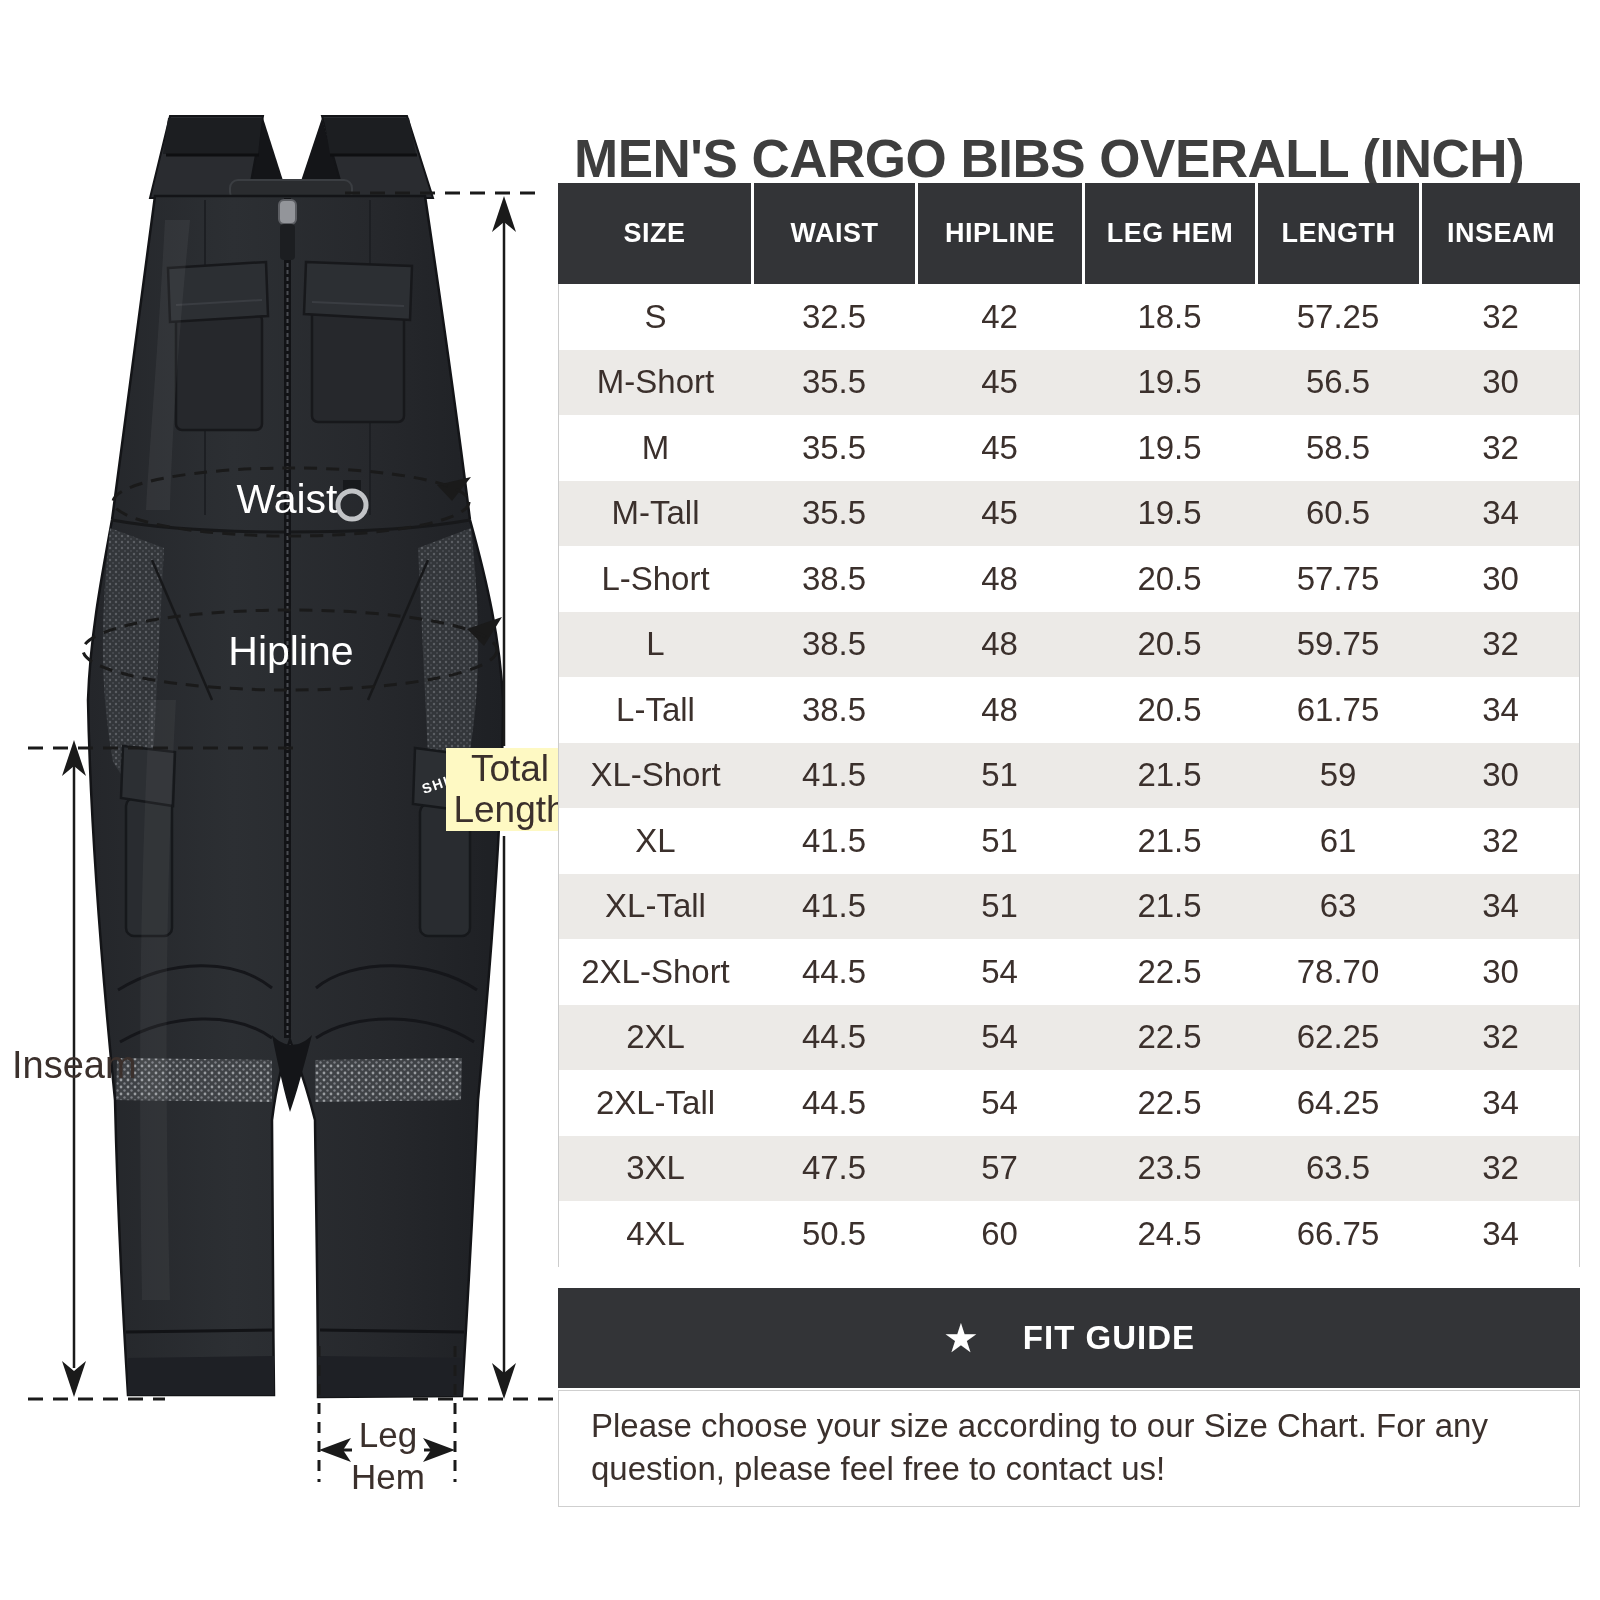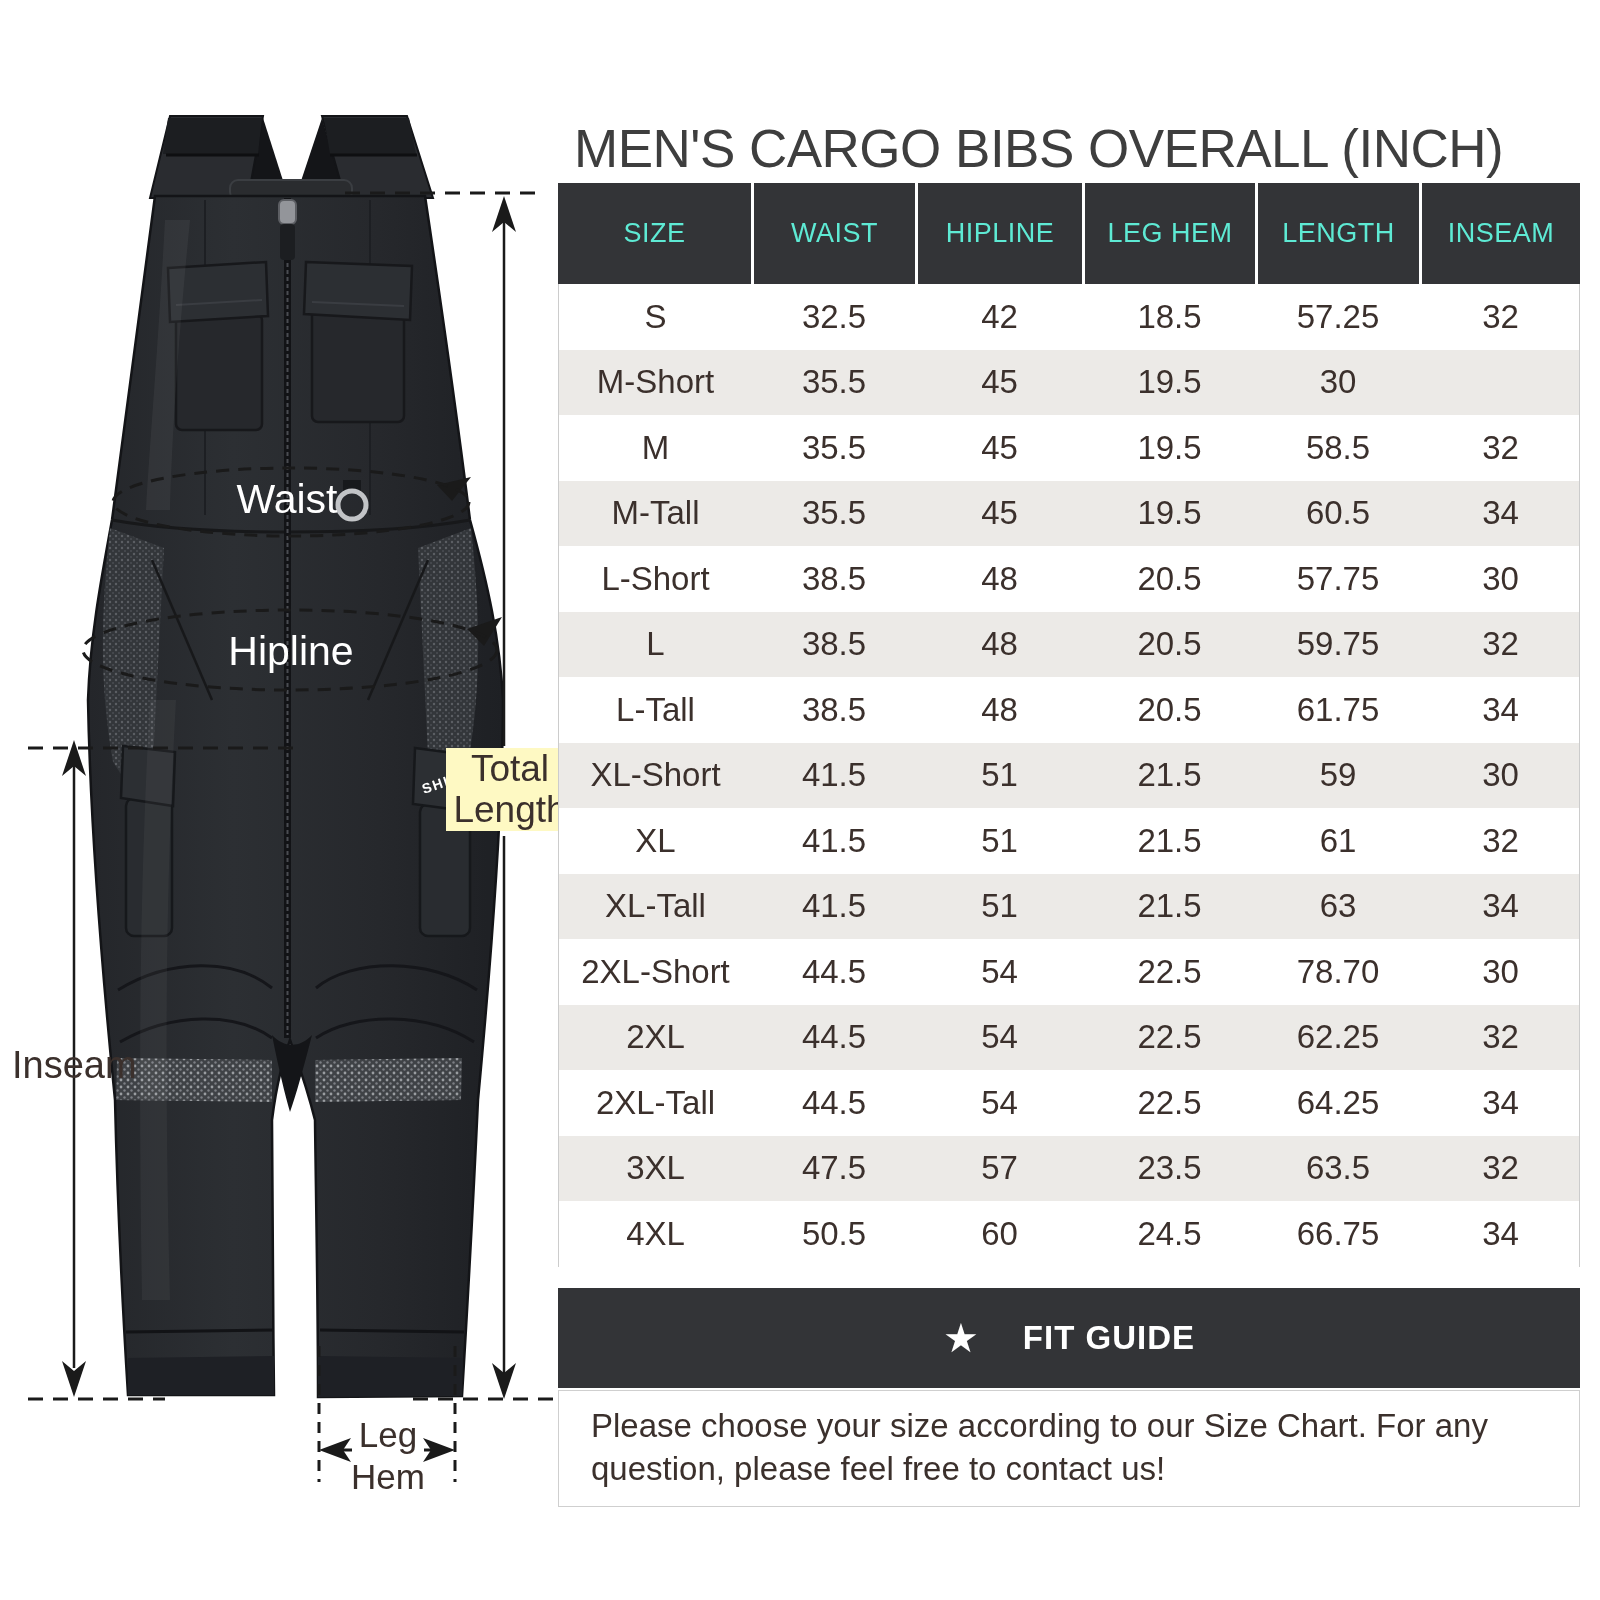--- a/index.html
+++ b/index.html
@@ -13,28 +13,28 @@
   .meas-label{position:absolute;color:#3b302c;line-height:1.12;text-align:center;}
   .meas-label.white{color:#ffffff;}
   #waist-label{left:287px;top:477px;transform:translateX(-50%);font-size:41px;}
   #hipline-label{left:291px;top:629px;transform:translateX(-50%);font-size:41px;}
   #total-length-label{left:510px;top:748px;transform:translateX(-50%);font-size:37px;width:128px;background:#fef9c3;}
   #inseam-label{left:12px;top:1044px;font-size:38px;text-align:left;}
   #leg-hem-label{left:388px;top:1414px;transform:translateX(-50%);font-size:35px;width:96px;line-height:1.2;}
   
   .panel{position:absolute;left:558px;top:0;width:1022px;}
   .chart-title{
-    position:absolute;left:16px;top:118px;white-space:nowrap;
-    font-size:53px;font-weight:normal;color:#3e3e3e;letter-spacing:-0.5px;
+    position:absolute;left:16px;top:128px;white-space:nowrap;
+    font-size:53px;font-weight:bold;color:#3e3e3e;letter-spacing:-0.5px;
   }
   .size-table{position:absolute;left:0;top:183px;width:1022px;}
   .hrow,.trow{display:grid;grid-template-columns:193px 164px 167px 173px 164px 161px;}
   .hrow{background:#333437;height:101px;}
   .hcell{
-    color:#5eead4;font-weight:normal;font-size:27px;letter-spacing:0.5px;
+    color:#ffffff;font-weight:bold;font-size:27px;letter-spacing:0.5px;
     display:flex;align-items:center;justify-content:center;box-sizing:border-box;
   }
   .hcell + .hcell{border-left:3px solid #ffffff;}
   .tbody{border-left:1px solid #cccccc;border-right:1px solid #cccccc;}
   .trow{height:65.5px;background:#ffffff;}
   .trow:nth-child(even){background:#eceae7;}
   .tcell{
     color:#3b302c;font-size:33px;
     display:flex;align-items:center;justify-content:center;
   }
@@ -228,20 +228,21 @@
           <div class="tcell">42</div>
           <div class="tcell">18.5</div>
           <div class="tcell">57.25</div>
           <div class="tcell">32</div>
         </div>
         <div class="trow">
           <div class="tcell">M-Short</div>
           <div class="tcell">35.5</div>
           <div class="tcell">45</div>
           <div class="tcell">19.5</div>
+          <div class="tcell">56.5</div>
           <div class="tcell">30</div>
         </div>
         <div class="trow">
           <div class="tcell">M</div>
           <div class="tcell">35.5</div>
           <div class="tcell">45</div>
           <div class="tcell">19.5</div>
           <div class="tcell">58.5</div>
           <div class="tcell">32</div>
         </div>

